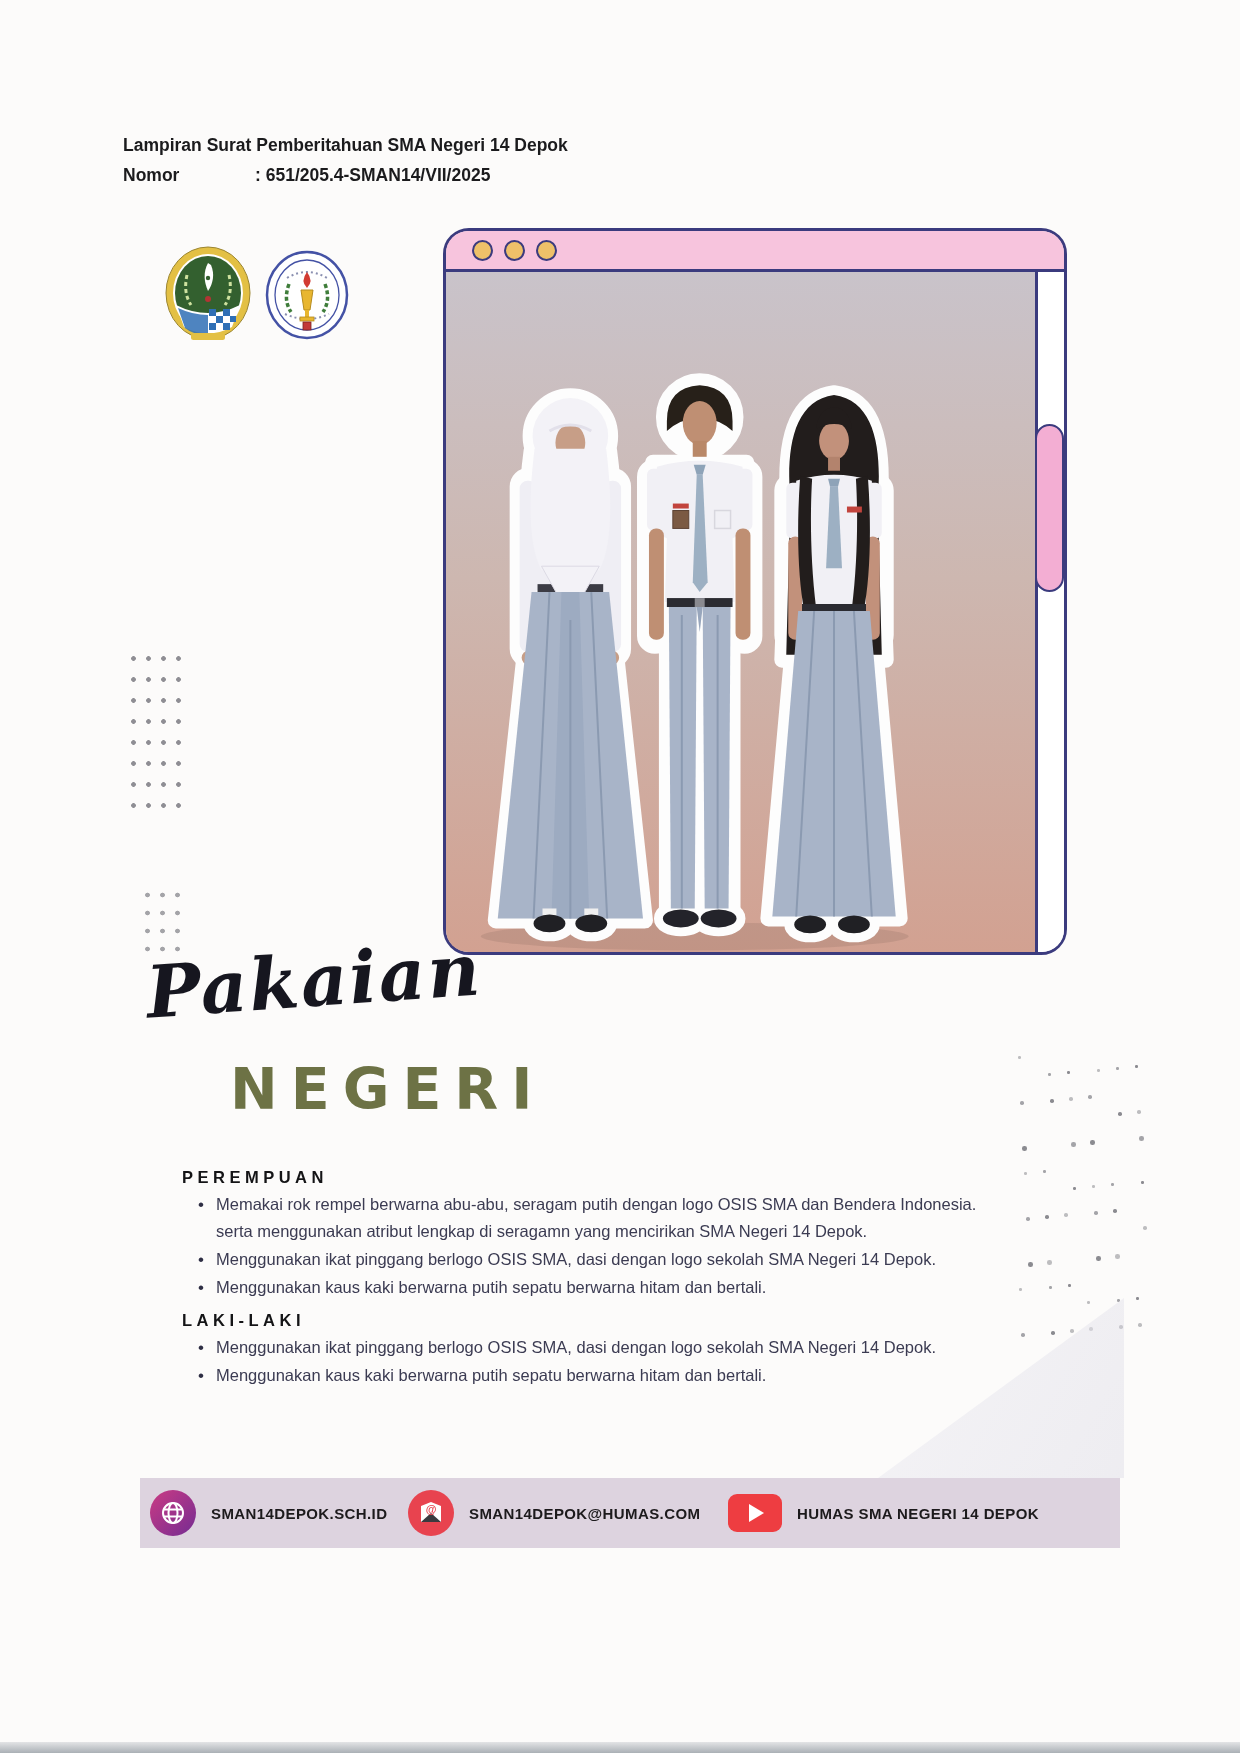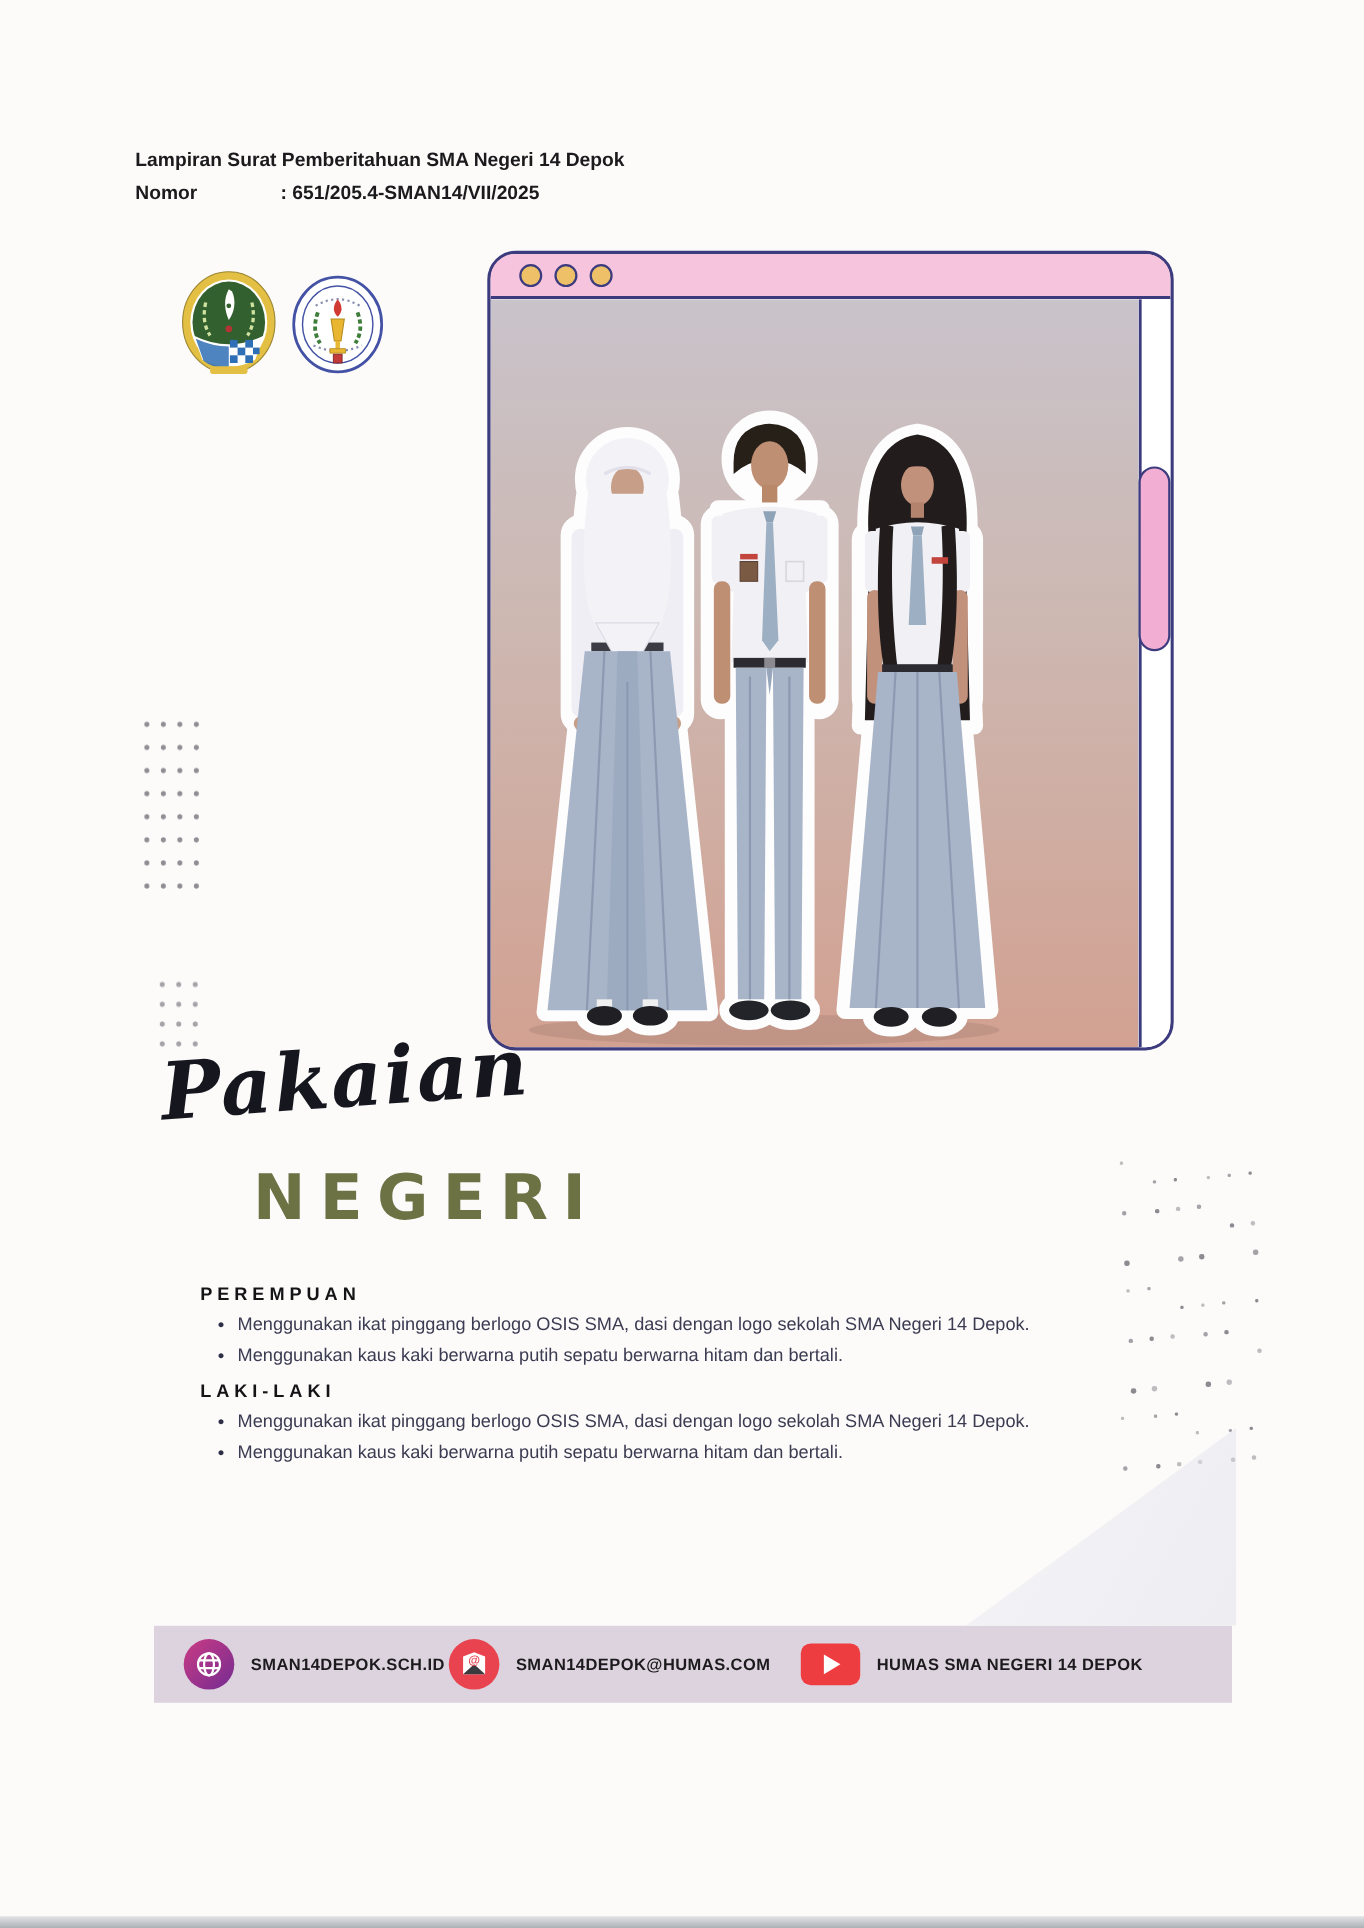--- a/index.html
+++ b/index.html
@@ -50,21 +50,21 @@
   
   .rules{position:absolute;left:148px;top:1158px;width:824px;color:#3b3b52;margin-left:34px;}
   .rule-heading{font-size:16.5px;font-weight:bold;letter-spacing:4.5px;color:#141416;margin:10px 0 4px 0;}
   .rules ul{list-style:none;margin:2px 0 4px 14px;padding:0;}
   .rules li{position:relative;padding-left:20px;font-size:16.5px;line-height:27px;margin-bottom:1px;}
   .rules li::before{content:"\2022";position:absolute;left:2px;top:0;font-size:17px;color:#2e2e44;}
 
   
   .footer{position:absolute;left:140px;top:1478px;width:980px;height:70px;background:#ddd3df;}
   .f-item{position:absolute;top:50%;transform:translateY(-50%);display:flex;align-items:center;gap:15px;}
-  .f1{left:27px;} .f2{left:268px;} .f3{left:588px;}
+  .f1{left:10px;} .f2{left:268px;} .f3{left:588px;}
   .f-label{font-size:15px;font-weight:bold;letter-spacing:.4px;color:#1c1a1c;white-space:nowrap;}
   .icon-circle{width:46px;height:46px;border-radius:50%;display:flex;align-items:center;justify-content:center;}
   .globe-bg{background:linear-gradient(135deg,#c23a85 10%,#7d2d91 90%);}
   .mail-bg{background:#e8434f;}
   .yt-rect{width:54px;height:38px;border-radius:9px;background:#ee3d41;display:flex;align-items:center;justify-content:center;}
   .yt-tri{width:0;height:0;border-left:15px solid #ffffff;border-top:9px solid transparent;border-bottom:9px solid transparent;margin-left:3px;}
 
   .scan-strip{position:absolute;left:0;bottom:0;width:100%;height:11px;
               background:linear-gradient(180deg,#e3e4e6,#aab0b5);}
 </style>
@@ -300,20 +300,21 @@
       <i style="left: 130px; top: 267px; width: 3.5px; height: 3.5px; opacity: 0.45;"></i>
     </div>
   <div class="gray-wedge"></div>
 
   <div class="script-title">Pakaian</div>
   <div class="day-title">NEGERI</div>
 
   <div class="rules">
     <div class="rule-heading">PEREMPUAN</div>
     <ul>
+      <li>Memakai rok rempel berwarna abu-abu, seragam putih dengan logo OSIS SMA dan Bendera Indonesia. serta menggunakan atribut lengkap di seragamn yang mencirikan SMA Negeri 14 Depok.</li>
       <li>Menggunakan ikat pinggang berlogo OSIS SMA, dasi dengan logo sekolah SMA Negeri 14 Depok.</li>
       <li>Menggunakan kaus kaki berwarna putih sepatu berwarna hitam dan bertali.</li>
     </ul>
     <div class="rule-heading">LAKI-LAKI</div>
     <ul>
       <li>Menggunakan ikat pinggang berlogo OSIS SMA, dasi dengan logo sekolah SMA Negeri 14 Depok.</li>
       <li>Menggunakan kaus kaki berwarna putih sepatu berwarna hitam dan bertali.</li>
     </ul>
   </div>
 

